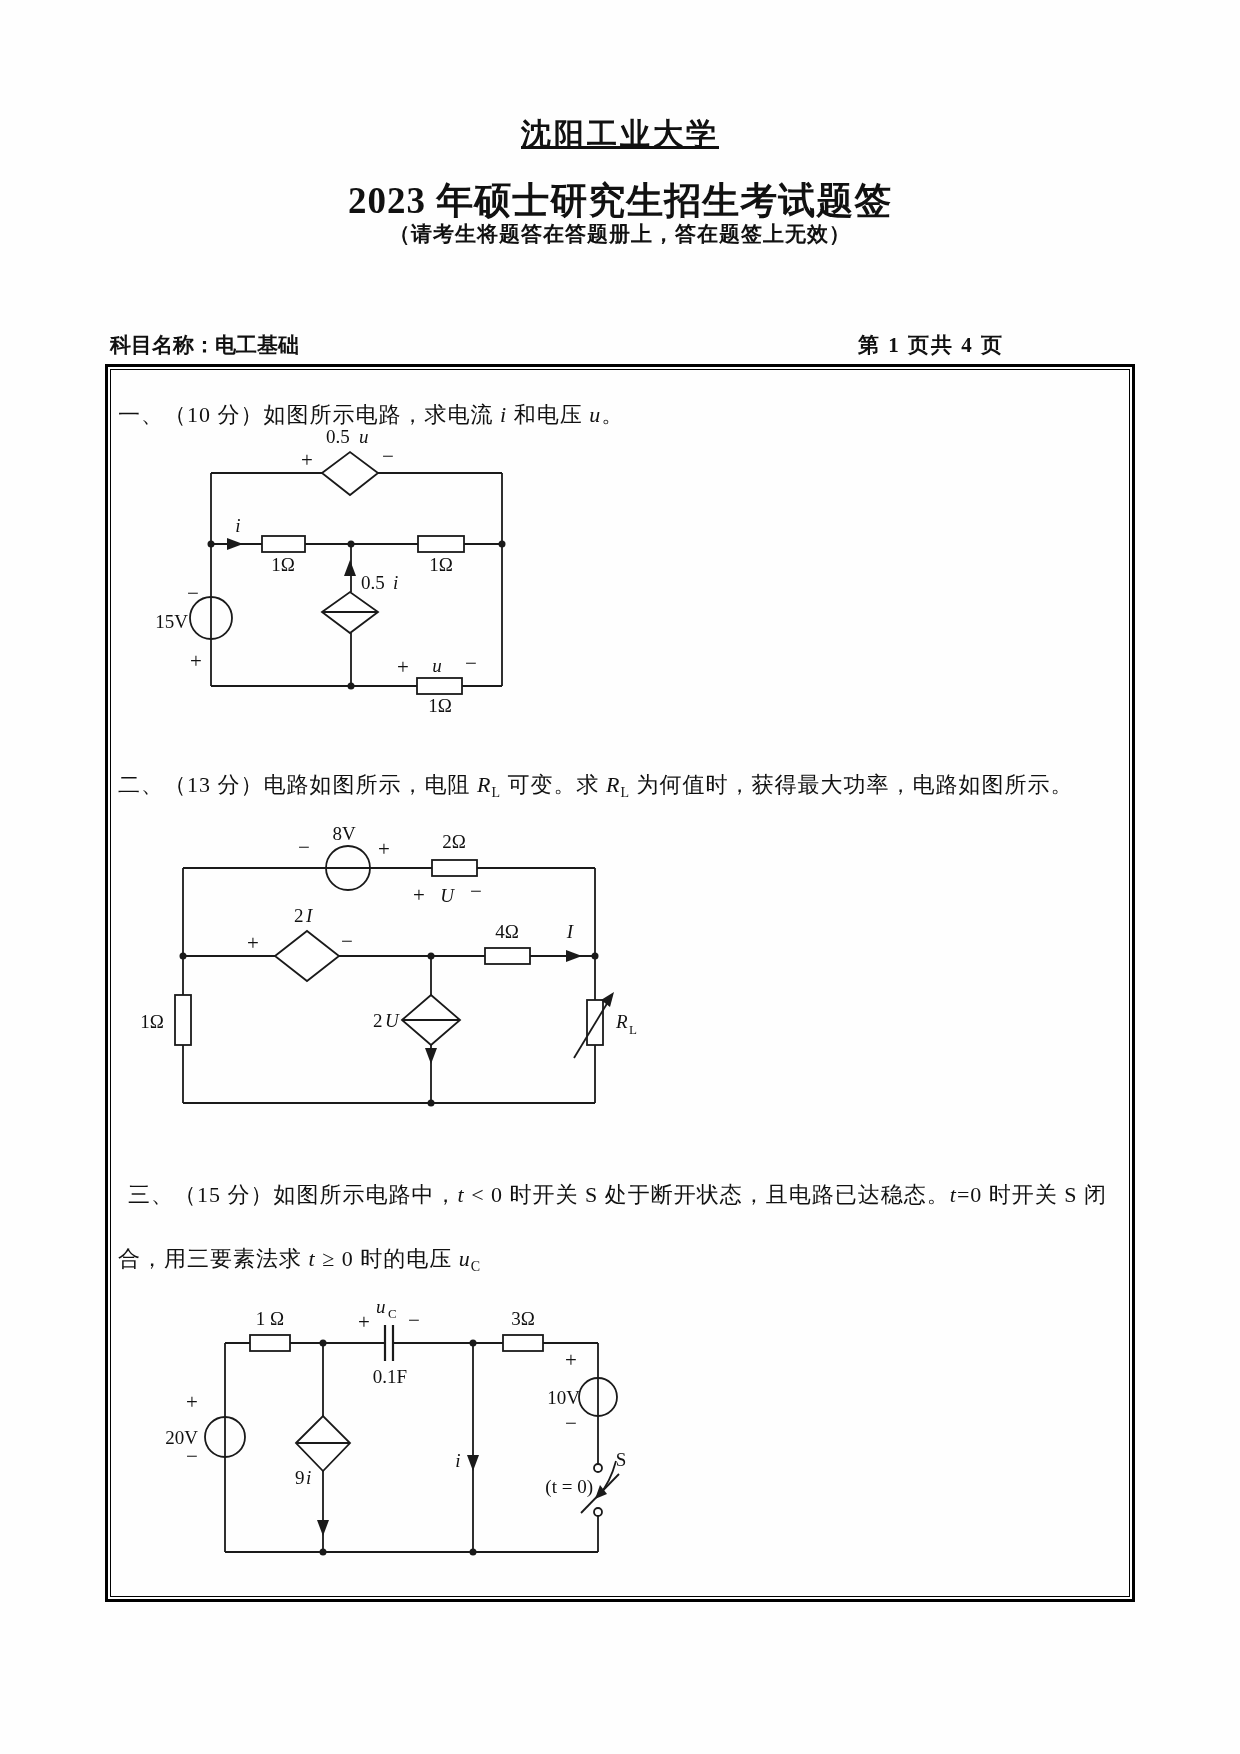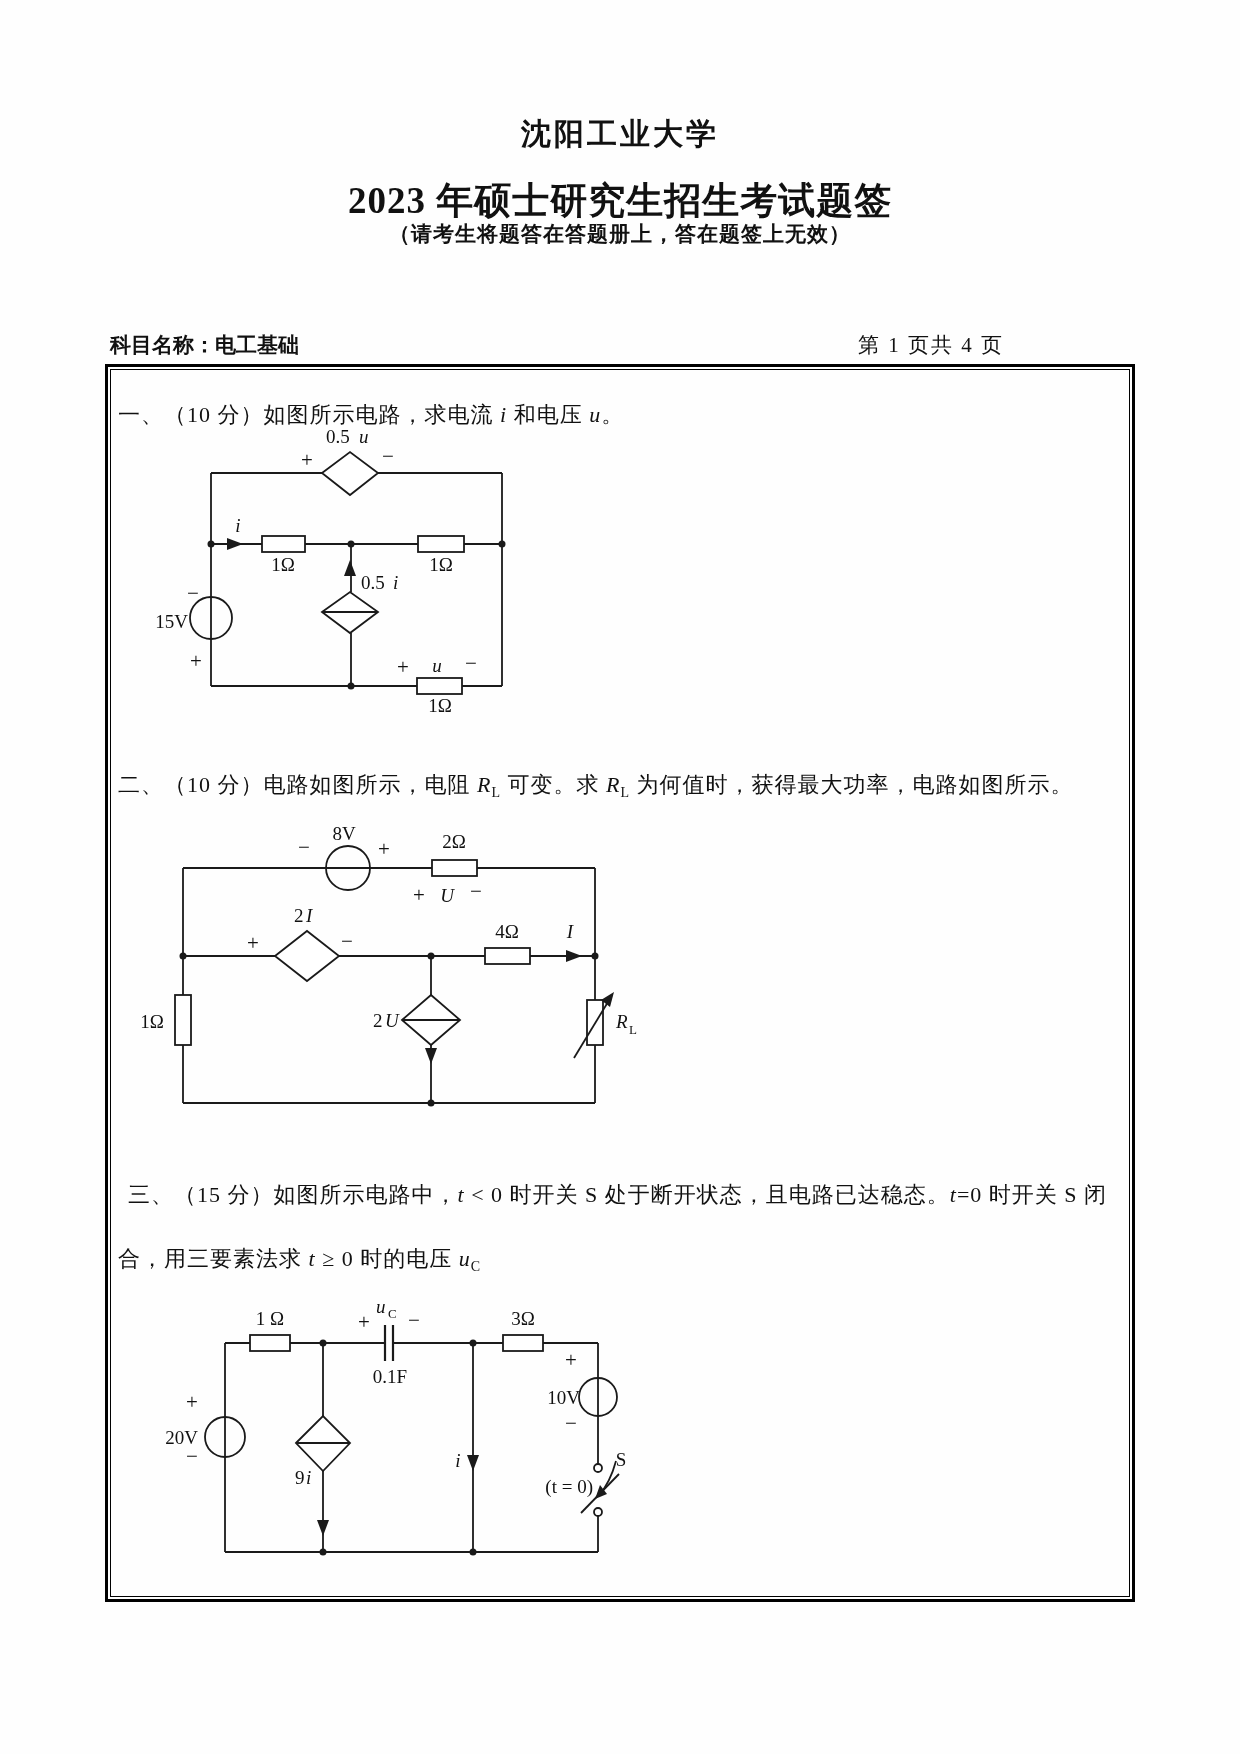--- a/index.html
+++ b/index.html
@@ -6,25 +6,25 @@
   .page{
     position:relative;
     width:1240px;height:1754px;
     background:#fefefe;
     font-family:"Liberation Serif","DejaVu Serif",serif;
     color:#111;
     overflow:hidden;
   }
   .abs{position:absolute;white-space:nowrap;}
   .center{left:0;width:100%;text-align:center;}
-  .hdr-univ{top:114px;font-size:30px;font-weight:700;letter-spacing:3px;}
+  .hdr-univ{top:114px;font-size:30px;font-weight:700;letter-spacing:3px;text-decoration:underline;}
   .hdr-title{top:176px;font-size:37px;font-weight:700;letter-spacing:1px;}
   .hdr-notice{top:220px;font-size:21px;font-weight:700;letter-spacing:1px;}
   .subject{left:110px;top:331px;font-size:21px;font-weight:700;}
-  .pageno{left:858px;top:331px;font-size:21px;font-weight:400;letter-spacing:2px;}
+  .pageno{left:858px;top:331px;font-size:21px;font-weight:700;letter-spacing:2px;}
   .main-box{
     position:absolute;left:105px;top:364px;width:1030px;height:1238px;
     border:3px solid #000;box-sizing:border-box;
   }
   .main-box::before{
     content:"";position:absolute;inset:2px;border:1px solid #000;pointer-events:none;
   }
   .prob{font-size:22px;letter-spacing:1px;}
   .p1{left:118px;top:378px;}
   .p2{left:118px;top:748px;}
@@ -87,21 +87,21 @@
     <text class="lbl it" x="263" y="199">i</text>
     <text class="lbl sign am" x="63" y="210">−</text>
     <text class="lbl ae" x="58" y="238">15V</text>
     <text class="lbl sign am" x="66" y="278">+</text>
     <text class="lbl sign am" x="273" y="284">+</text>
     <text class="lbl it am" x="307" y="282">u</text>
     <text class="lbl sign am" x="341" y="280">−</text>
     <text class="lbl am" x="310" y="322">1Ω</text>
   </svg>
 
-  <p class="abs prob p2"><span>二、（10 分）电路如图所示，电阻 </span><i>R</i><sub>L</sub><span> 可变。求 </span><i>R</i><sub>L</sub><span> 为何值时，获得最大功率，电路如图所示。</span></p>
+  <p class="abs prob p2"><span>二、（13 分）电路如图所示，电阻 </span><i>R</i><sub>L</sub><span> 可变。求 </span><i>R</i><sub>L</sub><span> 为何值时，获得最大功率，电路如图所示。</span></p>
 
   <svg style="left:130px;top:810px" width="520" height="310" viewBox="0 0 520 310">
     <path class="wire" d="M53,58 H302 M347,58 H465 M53,58 V185 M53,235 V293 M465,58 V190 M465,235 V293 M53,146 H145 M209,146 H355 M400,146 H465 M301,146 V185 M301,235 V293 M53,293 H465"></path>
     <circle class="src" cx="218" cy="58" r="22"></circle>
     <rect class="box" x="302" y="50" width="45" height="16"></rect>
     <polygon class="dia" points="145,146 177,121 209,146 177,171"></polygon>
     <rect class="box" x="355" y="138" width="45" height="16"></rect>
     <polygon class="dia" points="272,210 301,185 330,210 301,235"></polygon>
     <line class="wire" x1="272" y1="210" x2="330" y2="210"></line>
     <rect class="box" x="45" y="185" width="16" height="50"></rect>

